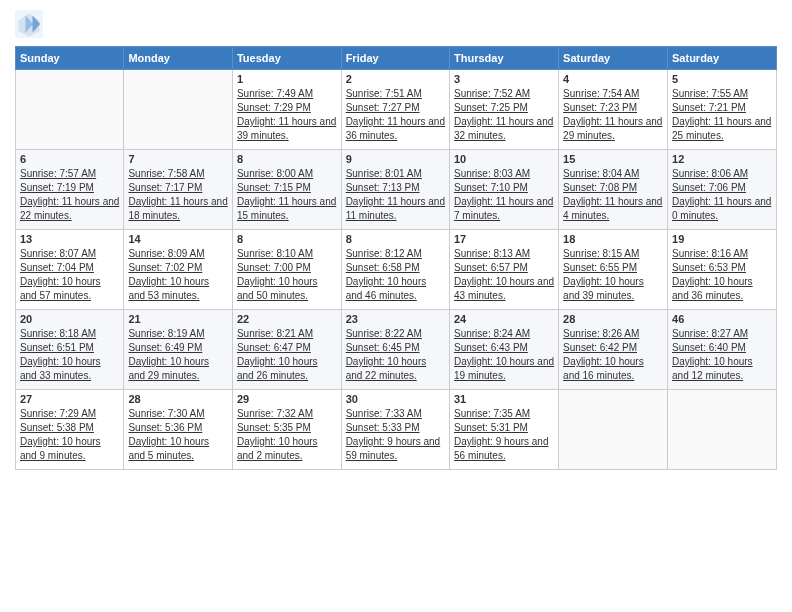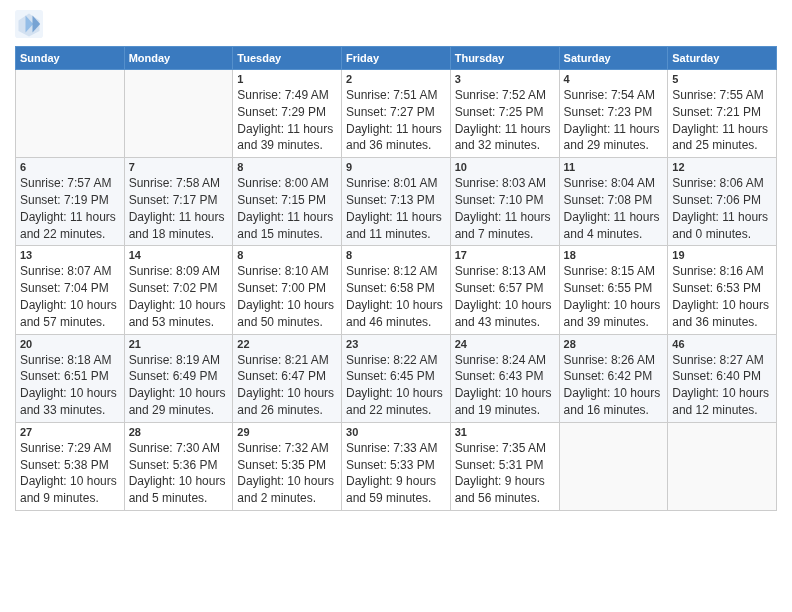--- a/index.html
+++ b/index.html
@@ -75,22 +75,23 @@
     }
     .day-num {
       font-weight: bold;
       font-size: 11px;
       color: #333;
       display: block;
       margin-bottom: 2px;
     }
     .day-info {
       color: #333;
-      font-size: 12px;
+      font-size: 10px;
       line-height: 1.4;
+      text-decoration: underline;
     }
     .empty-cell {
       background: #f9f9f9 !important;
     }
   </style>
 </head>
 <body>
 
 <div class="page">
   <div class="header">
@@ -164,21 +165,21 @@
           </td>
           <td>
             <span class="day-num">9</span>
             <div class="day-info">Sunrise: 8:01 AM<br>Sunset: 7:13 PM<br>Daylight: 11 hours and 11 minutes.</div>
           </td>
           <td>
             <span class="day-num">10</span>
             <div class="day-info">Sunrise: 8:03 AM<br>Sunset: 7:10 PM<br>Daylight: 11 hours and 7 minutes.</div>
           </td>
           <td>
-            <span class="day-num">11</span>
+            <span class="day-num">15</span>
             <div class="day-info">Sunrise: 8:04 AM<br>Sunset: 7:08 PM<br>Daylight: 11 hours and 4 minutes.</div>
           </td>
           <td>
             <span class="day-num">12</span>
             <div class="day-info">Sunrise: 8:06 AM<br>Sunset: 7:06 PM<br>Daylight: 11 hours and 0 minutes.</div>
           </td>
         </tr>
         <tr>
           <td>
             <span class="day-num">13</span>

